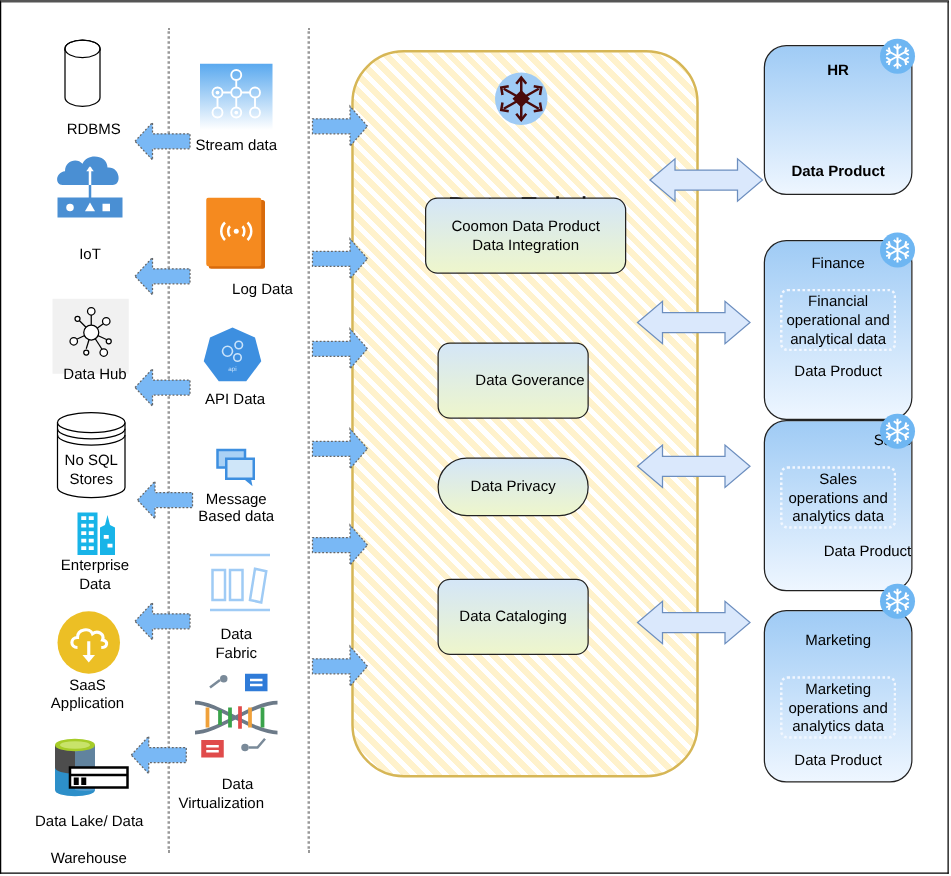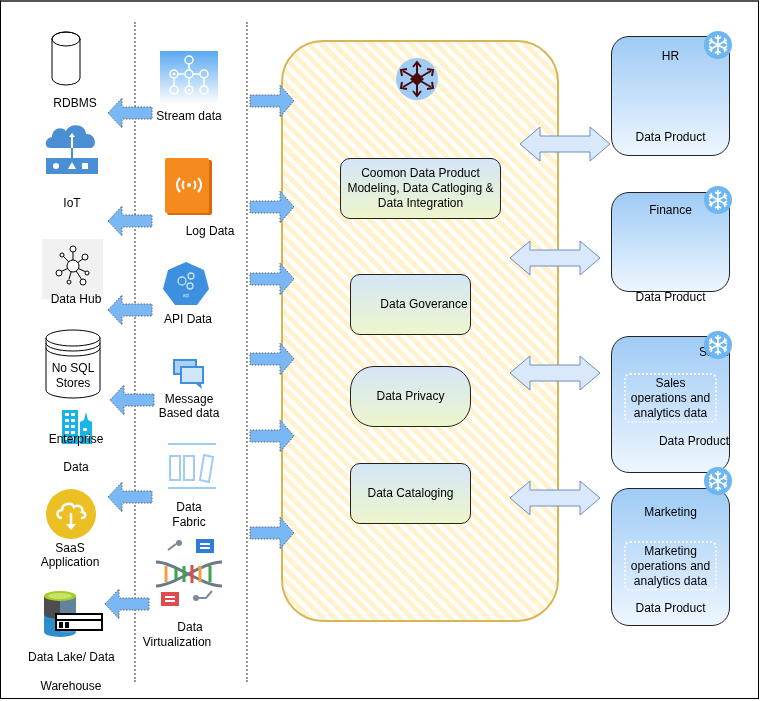--- a/index.html
+++ b/index.html
@@ -87,21 +87,21 @@
       <rect x="11" y="17" width="4" height="3"></rect>
       <rect x="5" y="23" width="4" height="3"></rect>
       <rect x="11" y="23" width="4" height="3"></rect>
       <rect x="5" y="29" width="4" height="3"></rect>
       <rect x="11" y="29" width="4" height="3"></rect>
     </g>
   <path d="M20 36 V14 L24 12 L26 4 L28 12 L32 14 V36 Z" fill="#18b4e8"></path>
   <rect x="23" y="20" width="4" height="3" fill="#fff"></rect>
     <rect x="26" y="27" width="4" height="3" fill="#fff"></rect>
 </svg>
-<div class="lbl" style="left:38px;top:432px;width:76px">Enterprise</div>
+<div class="lbl" style="left:38px;top:445px;width:76px">Enterprise</div>
 <div class="lbl" style="left:38px;top:460px;width:76px">Data</div>
 
 <svg class="abs" style="left:45px;top:488px" width="52" height="52">
   <circle cx="26" cy="26" r="25" fill="#ecbf25"></circle>
   <path d="M17 30 C11 30 11 22 17 22 C17 15 27 14 29 19 C33 16 39 19 37 24 C42 25 41 30 36 30" fill="none" stroke="#fff" stroke-width="2.5"></path>
   <line x1="26" y1="25" x2="26" y2="40" stroke="#fff" stroke-width="2.5"></line>
   <path d="M21 36 L26 42 L31 36 Z" fill="#fff"></path>
 </svg>
 <div class="lbl" style="left:30px;top:541px;width:80px">SaaS</div>
 <div class="lbl" style="left:30px;top:555px;width:80px">Application</div>
@@ -230,59 +230,63 @@
       <path d="M22 6 L22 38 M8 14 L36 30 M36 14 L8 30"></path>
       <path d="M18 10 L22 5 L26 10 M18 34 L22 39 L26 34 M7 19 L6 13 L12 12 M37 25 L38 31 L32 32 M32 12 L38 13 L37 19 M12 32 L6 31 L7 25"></path>
     </g>
     <path d="M22 15 L29 22 L22 29 L15 22 Z" fill="#4a0b0b"></path>
   </svg>
   <div class="fab-title">Data Fabric</div>
 </div>
 
 <div class="capbox" style="left:340px;top:158px;width:161px;height:61px;flex-direction:column;">
   <span>Coomon Data Product</span>
-  <span>Modeling,  Data Catloging &amp;</span>
   <span>Data Integration</span>
 </div>
 <div class="capbox" style="left:350px;top:274px;width:121px;height:61px;padding-left:27px;">
   <span>Data Goverance</span>
 </div>
-<div class="capbox" style="left:350px;top:366px;width:121px;height:61px;border-radius:24px;">
+<div class="capbox" style="left:350px;top:366px;width:121px;height:47px;border-radius:24px;">
   <span>Data Privacy</span>
 </div>
 <div class="capbox" style="left:350px;top:463px;width:121px;height:61px;">
   <span>Data Cataloging</span>
 </div>
 
 <svg class="abs" style="left:0;top:0" width="761" height="701" pointer-events="none">
   <use href="#rarr" x="250" y="101"></use>
   <use href="#rarr" x="250" y="207"></use>
   <use href="#rarr" x="250" y="279"></use>
   <use href="#rarr" x="250" y="359"></use>
   <use href="#rarr" x="250" y="436"></use>
   <use href="#rarr" x="250" y="533"></use>
   <use href="#darr" x="520" y="144"></use>
   <use href="#darr" x="510" y="258"></use>
   <use href="#darr" x="510" y="373"></use>
   <use href="#darr" x="510" y="498"></use>
 </svg>
 
-<div class="prod" style="top:36px;height:120px;">
+<div class="prod" style="top:36px;height:120px;font-weight:bold;">
   <div class="ptitle" style="top:12px">HR</div>
   <div class="pfoot" style="top:93px">Data Product</div>
 </div>
 <div class="snow" style="left:704px;top:31px"><svg width="28" height="28">
       <g stroke="#fff" stroke-width="1.6" fill="none">
         <path d="M14 4V24M5 9L23 19M23 9L5 19"></path>
         <path d="M11 6L14 8L17 6M11 22L14 20L17 22M5 13L8 11L7 7M23 15L20 17L21 21M21 7L20 11L23 13M7 21L8 17L5 15"></path>
       </g>
     </svg></div>
 
-<div class="prod" style="top:192px;height:100px;">
+<div class="prod" style="top:192px;height:144px;">
   <div class="ptitle" style="top:10px">Finance</div>
+  <div class="inner" style="top:38px;height:46px;flex-direction:column">
+    <span>Financial</span>
+    <span>operational and</span>
+    <span>analytical data</span>
+  </div>
   <div class="pfoot" style="top:97px">Data Product</div>
 </div>
 <div class="snow" style="left:704px;top:186px"><svg width="28" height="28">
       <g stroke="#fff" stroke-width="1.6" fill="none">
         <path d="M14 4V24M5 9L23 19M23 9L5 19"></path>
         <path d="M11 6L14 8L17 6M11 22L14 20L17 22M5 13L8 11L7 7M23 15L20 17L21 21M21 7L20 11L23 13M7 21L8 17L5 15"></path>
       </g>
     </svg></div>
 
 <div class="prod" style="top:336px;height:137px;text-align:right;">

